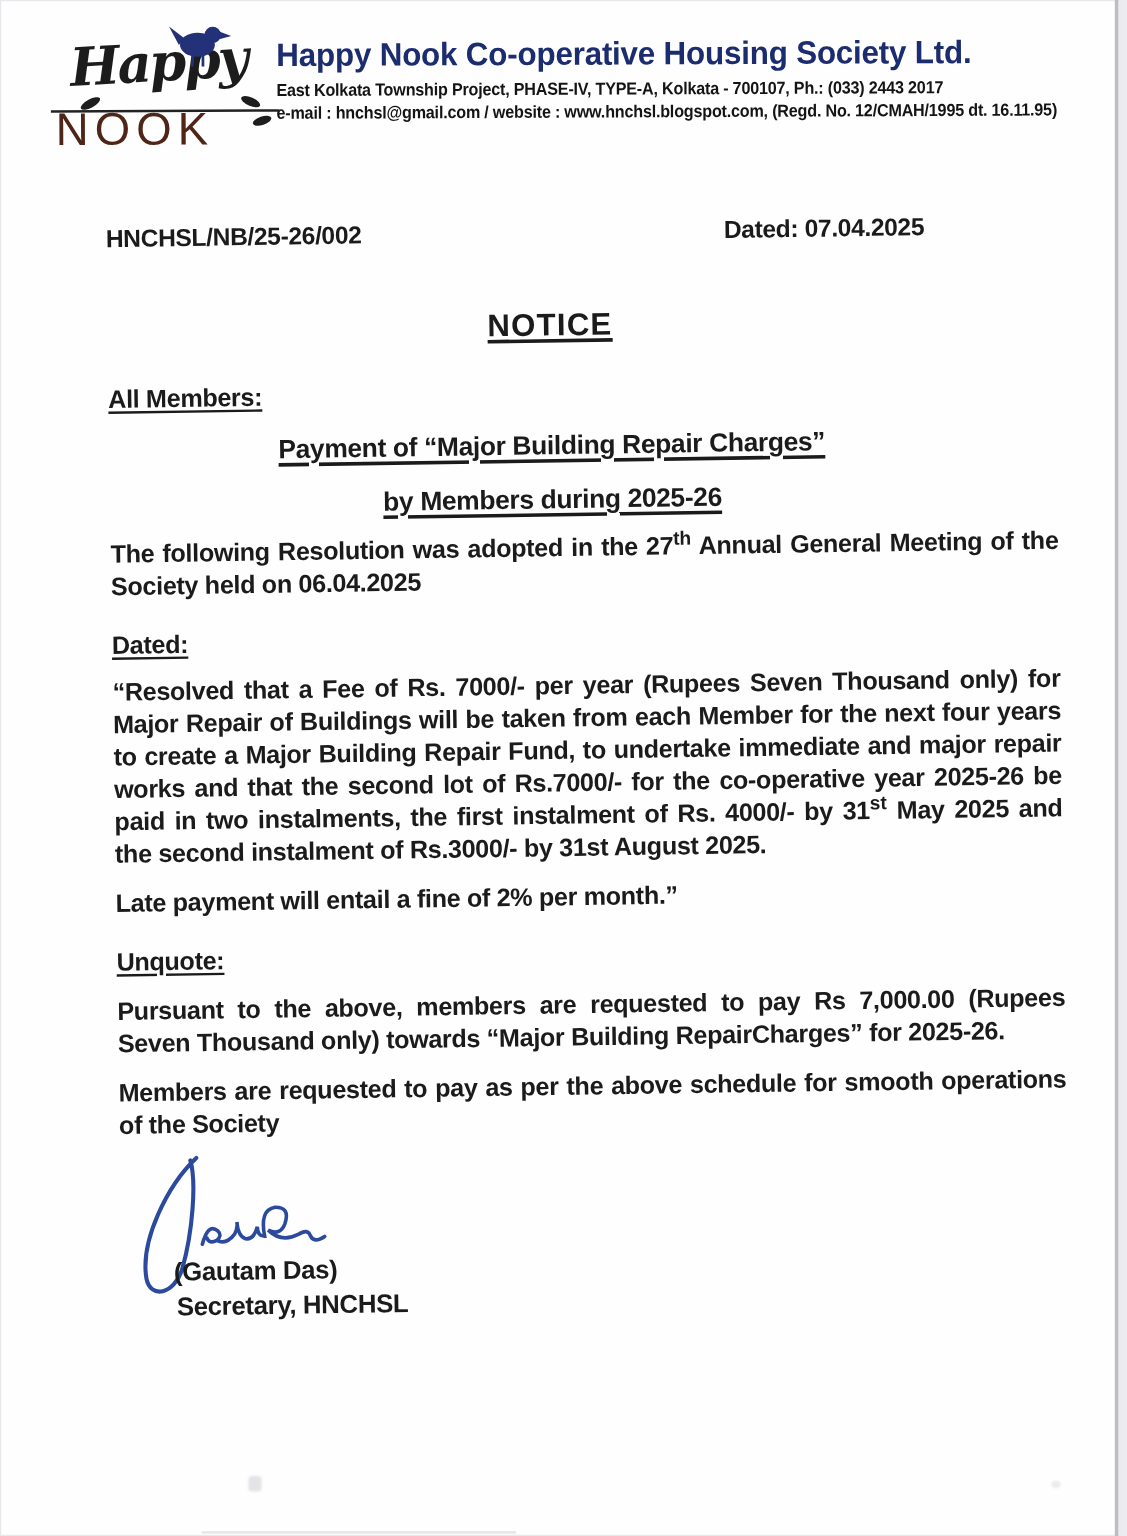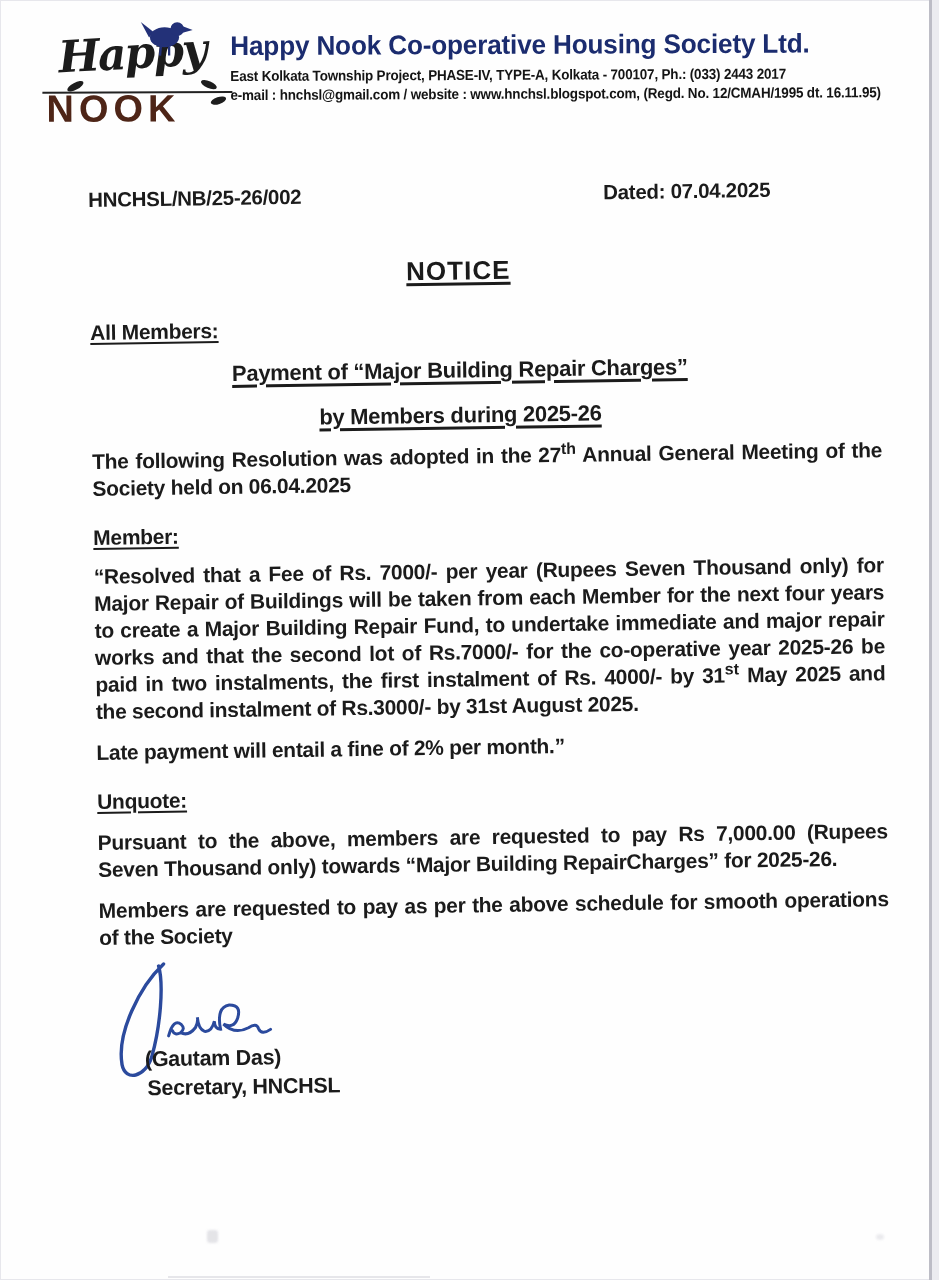--- a/index.html
+++ b/index.html
@@ -34,21 +34,21 @@
     font-size:44px; color:#1c1c1c; letter-spacing:-2px; transform:rotate(-3deg);
   }
   .logo-bird { position:absolute; left:98px; top:-8px; width:56px; height:40px; }
   .logo-branch { position:absolute; left:0; top:66px; width:190px; height:2px; background:#222; }
   .leaf { position:absolute; background:#1d1d1d; border-radius:50% 50% 50% 50%; }
   .leaf-1 { left:24px; top:57px; width:18px; height:7px; transform:rotate(-28deg); }
   .leaf-2 { left:158px; top:56px; width:17px; height:7px; transform:rotate(24deg); }
   .leaf-3 { left:168px; top:72px; width:16px; height:7px; transform:rotate(-18deg); }
   .logo-nook {
     position:absolute; left:4px; top:62px;
-    font-size:38px; font-weight:bold; color:#4e2517; letter-spacing:5px;
+    font-size:38px; font-weight:normal; color:#4e2517; letter-spacing:5px;
   }
   .header-text { position:absolute; left:230px; top:30px; width:700px; }
   .society-name {
     font-size:27px; font-weight:bold; color:#1b2c6f; letter-spacing:-0.2px;
     transform:scaleX(.97); transform-origin:left;
   }
   .addr {
     font-size:14.5px; font-weight:bold; color:#141414; margin-top:6px;
     letter-spacing:-0.2px; transform:scaleX(.93); transform-origin:left; white-space:nowrap;
   }
@@ -139,21 +139,21 @@
     <div class="subject centered">
       <span>Payment of “Major Building Repair Charges”</span>
     </div>
     <div class="subject subject-2 centered">
       <span>by Members during 2025-26</span>
     </div>
 
     <p class="para"><span>The following Resolution was adopted in the 27</span><sup>th</sup><span> Annual General Meeting of the Society held on 06.04.2025</span></p>
 
     <div class="label-underline">
-      <span>Member:</span>
+      <span>Dated:</span>
     </div>
 
     <p class="para quote-para"><span>“Resolved that a Fee of Rs. 7000/- per year (Rupees Seven Thousand only) for Major Repair of Buildings will be taken from each Member for the next four years to create a Major Building Repair Fund, to undertake immediate and major repair works and that the second lot of Rs.7000/- for the co-operative year 2025-26 be paid in two instalments, the first instalment of Rs. 4000/- by 31</span><sup>st</sup><span> May 2025 and the second instalment of Rs.3000/- by 31st August 2025.</span></p>
 
     <p class="para late-line">Late payment will entail a fine of 2% per month.”</p>
 
     <div class="label-underline">
       <span>Unquote:</span>
     </div>
 

